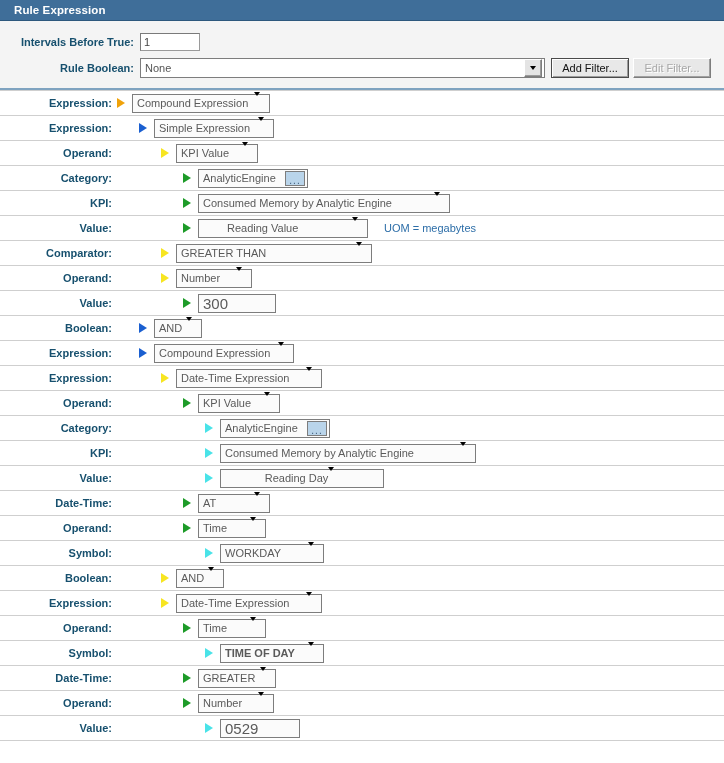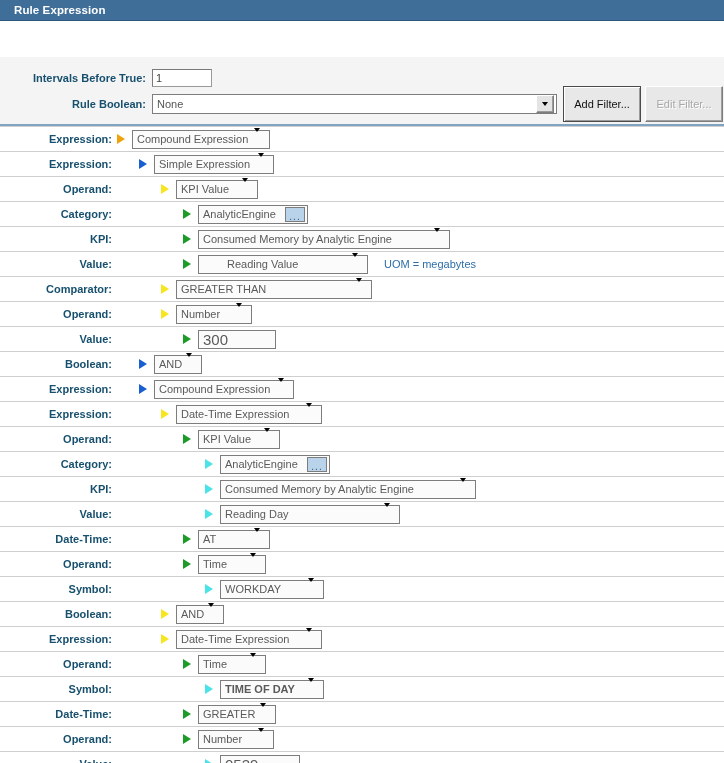--- a/index.html
+++ b/index.html
@@ -28,23 +28,22 @@
   .titlebar-text {
     color: #ffffff;
     font-weight: bold;
     font-size: 11.5px;
     letter-spacing: .1px;
   }
 
   
   .topform {
     background: #f4f4f4;
-    padding: 10px 0 9px 16px;
+    padding: 10px 0 9px 4px;
     border-bottom: 2px solid #7fa3c0;
-    margin-top: 36px;
   }
   .formrow {
     display: flex;
     align-items: center;
     height: 22px;
     margin-bottom: 4px;
   }
   .formrow:last-child { margin-bottom: 0; }
   .formlabel {
     width: 136px;
@@ -102,21 +101,21 @@
   }
   .carrow::after {
     content: "";
     width: 0; height: 0;
     border-left: 3.5px solid transparent;
     border-right: 3.5px solid transparent;
     border-top: 4px solid #000000;
   }
 
   .btn {
-    height: 36px;
+    height: 20px;
     min-width: 78px;
     background: #e8e8e8;
     border: 1px solid #7d7d7d;
     border-top-color: #ffffff;
     border-left-color: #ffffff;
     box-shadow: inset -1px -1px 0 #a0a0a0;
     display: flex;
     align-items: center;
     justify-content: center;
     font-size: 11px;
@@ -418,21 +417,21 @@
         <span class="cval">Consumed Memory by Analytic Engine</span>
         <span class="carrow"></span>
       </div>
     </div>
     <div class="exprow">
       <span class="rowlabel">Value:</span>
       <span style="width: 88px; flex: 0 0 auto;"></span>
       <span class="arrowcell">
         <span class="tri cyan"></span>
       </span>
-      <div class="gcombo ctl" style="width: 180px;">
+      <div class="gcombo ctl" style="width: 164px; justify-content: center;">
         <span class="cval">Reading Day</span>
         <span class="carrow"></span>
       </div>
     </div>
     <div class="exprow">
       <span class="rowlabel">Date-Time:</span>
       <span style="width: 66px; flex: 0 0 auto;"></span>
       <span class="arrowcell">
         <span class="tri green"></span>
       </span>

